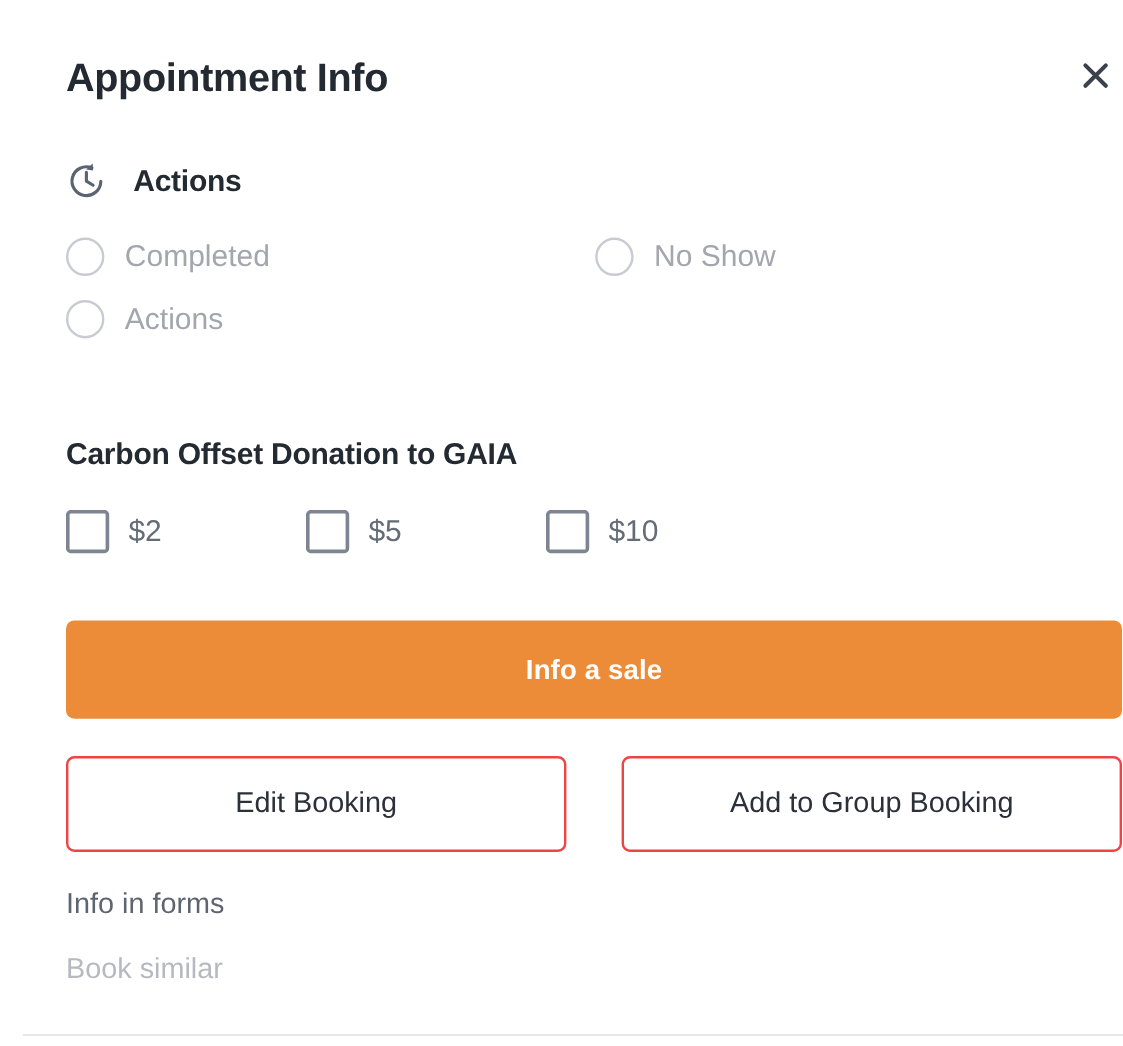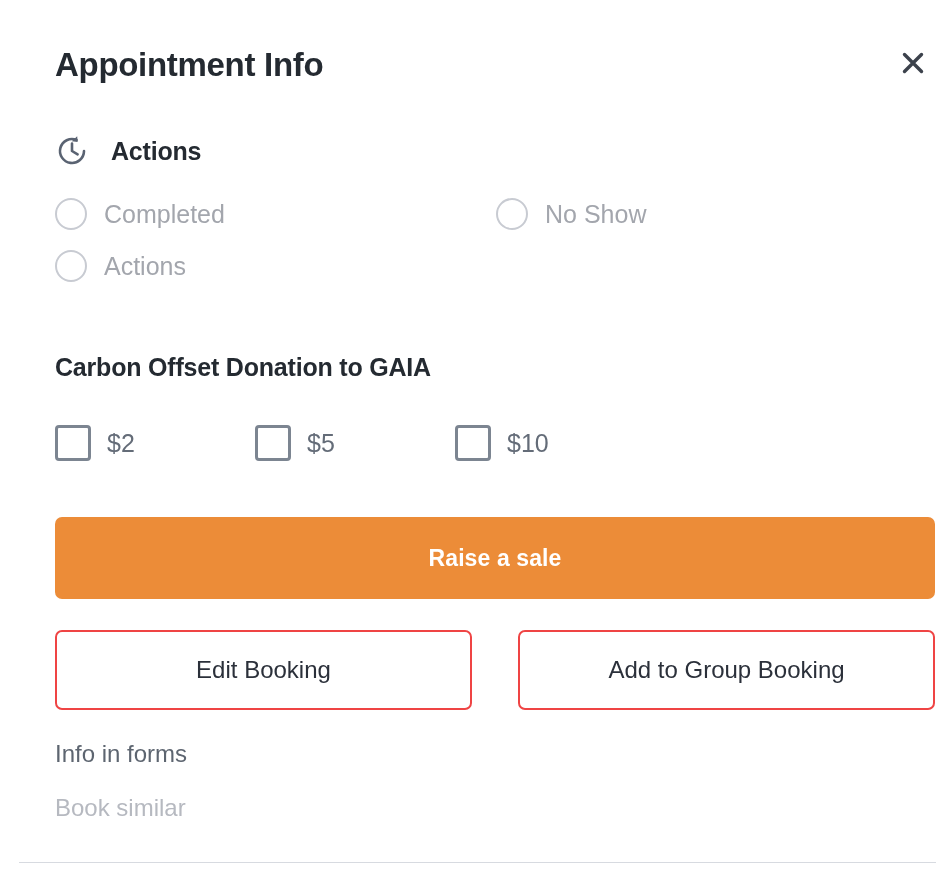--- a/index.html
+++ b/index.html
@@ -137,21 +137,21 @@
   }
   .radio-item.selected .radio-text {
     color: #242a31;
     font-weight: bold;
   }
 
   
   .donation-title {
     position: absolute;
     left: 36px;
-    top: 352px;
+    top: 364px;
     font-size: 25px;
     font-weight: bold;
     color: #242a31;
     letter-spacing: -0.2px;
     line-height: 1.2;
     white-space: nowrap;
   }
   .donation-options {
     position: absolute;
     left: 36px;
@@ -317,21 +317,21 @@
     <div class="donation-option">
       <span class="checkbox-mark"></span>
       <span class="donation-label">$5</span>
     </div>
     <div class="donation-option">
       <span class="checkbox-mark"></span>
       <span class="donation-label">$10</span>
     </div>
   </div>
 
-  <button class="primary-button">Raise a sale</button>
+  <button class="primary-button">Info a sale</button>
 
   <div class="secondary-row">
     <button class="secondary-button">Edit Booking</button>
     <button class="secondary-button">Add to Group Booking</button>
   </div>
 
   <div class="link-list">
     <div class="text-link">Info in forms</div>
     <div class="text-link muted">Book similar</div>
   </div>

